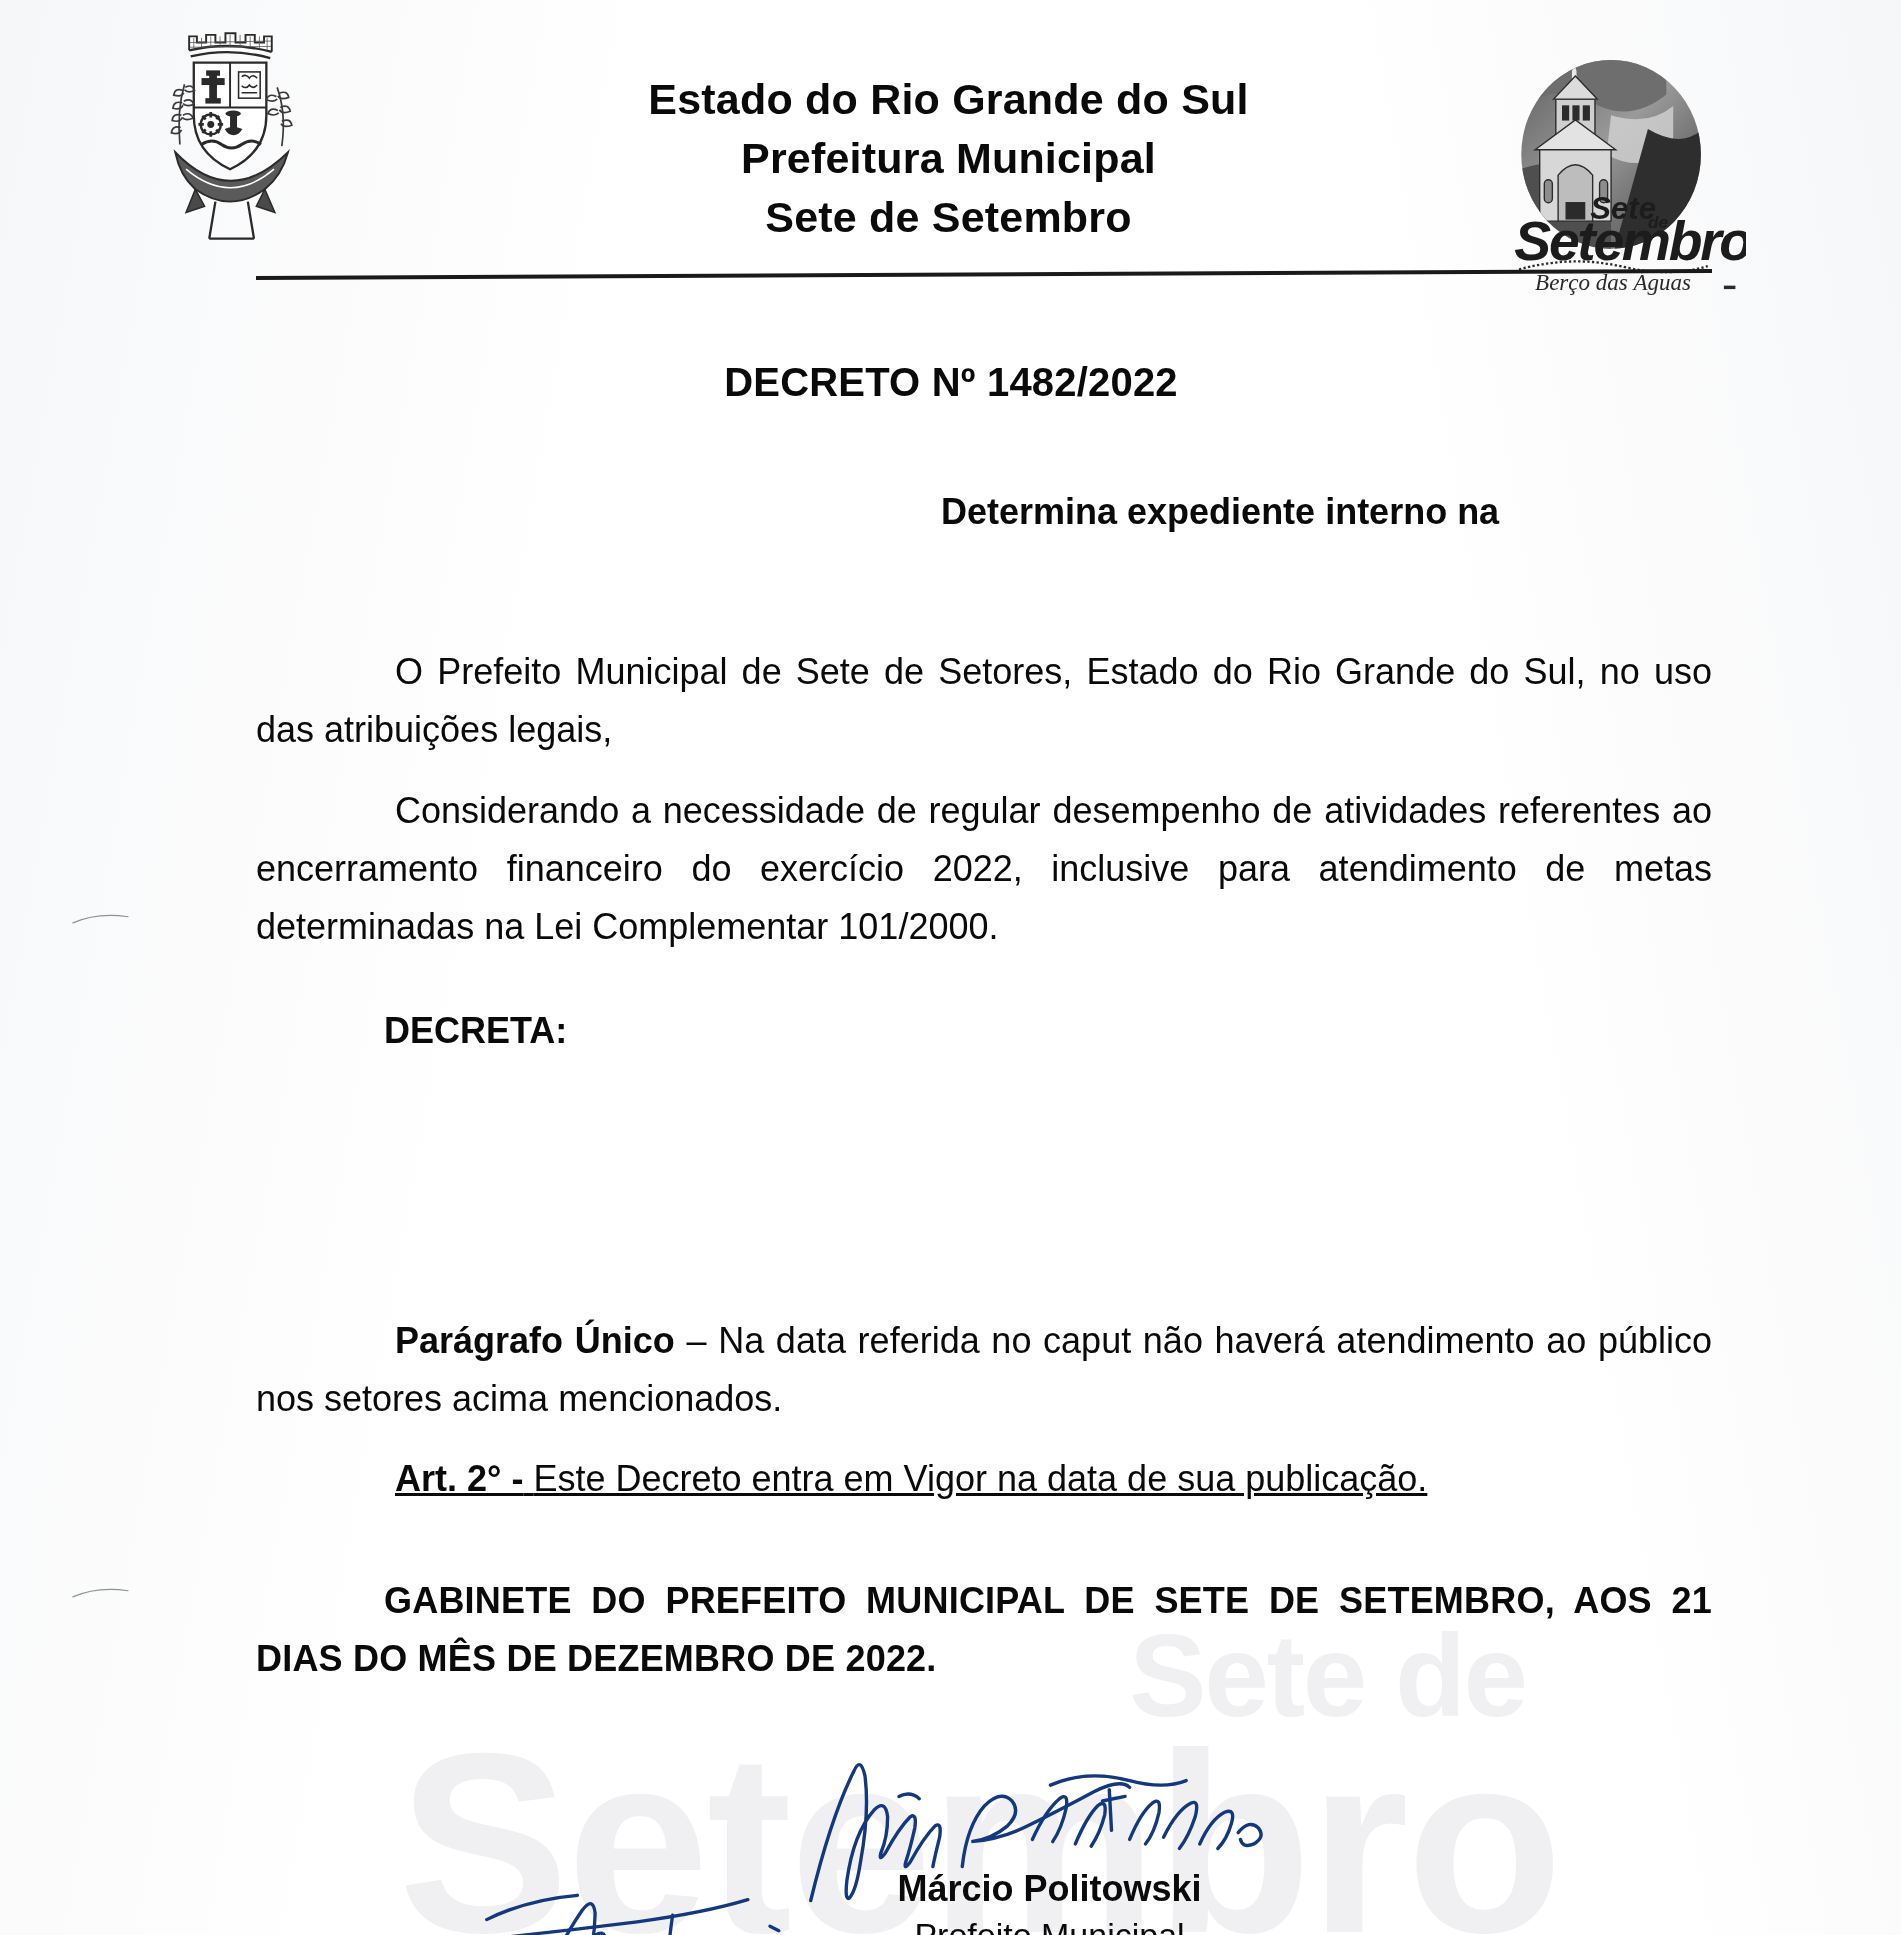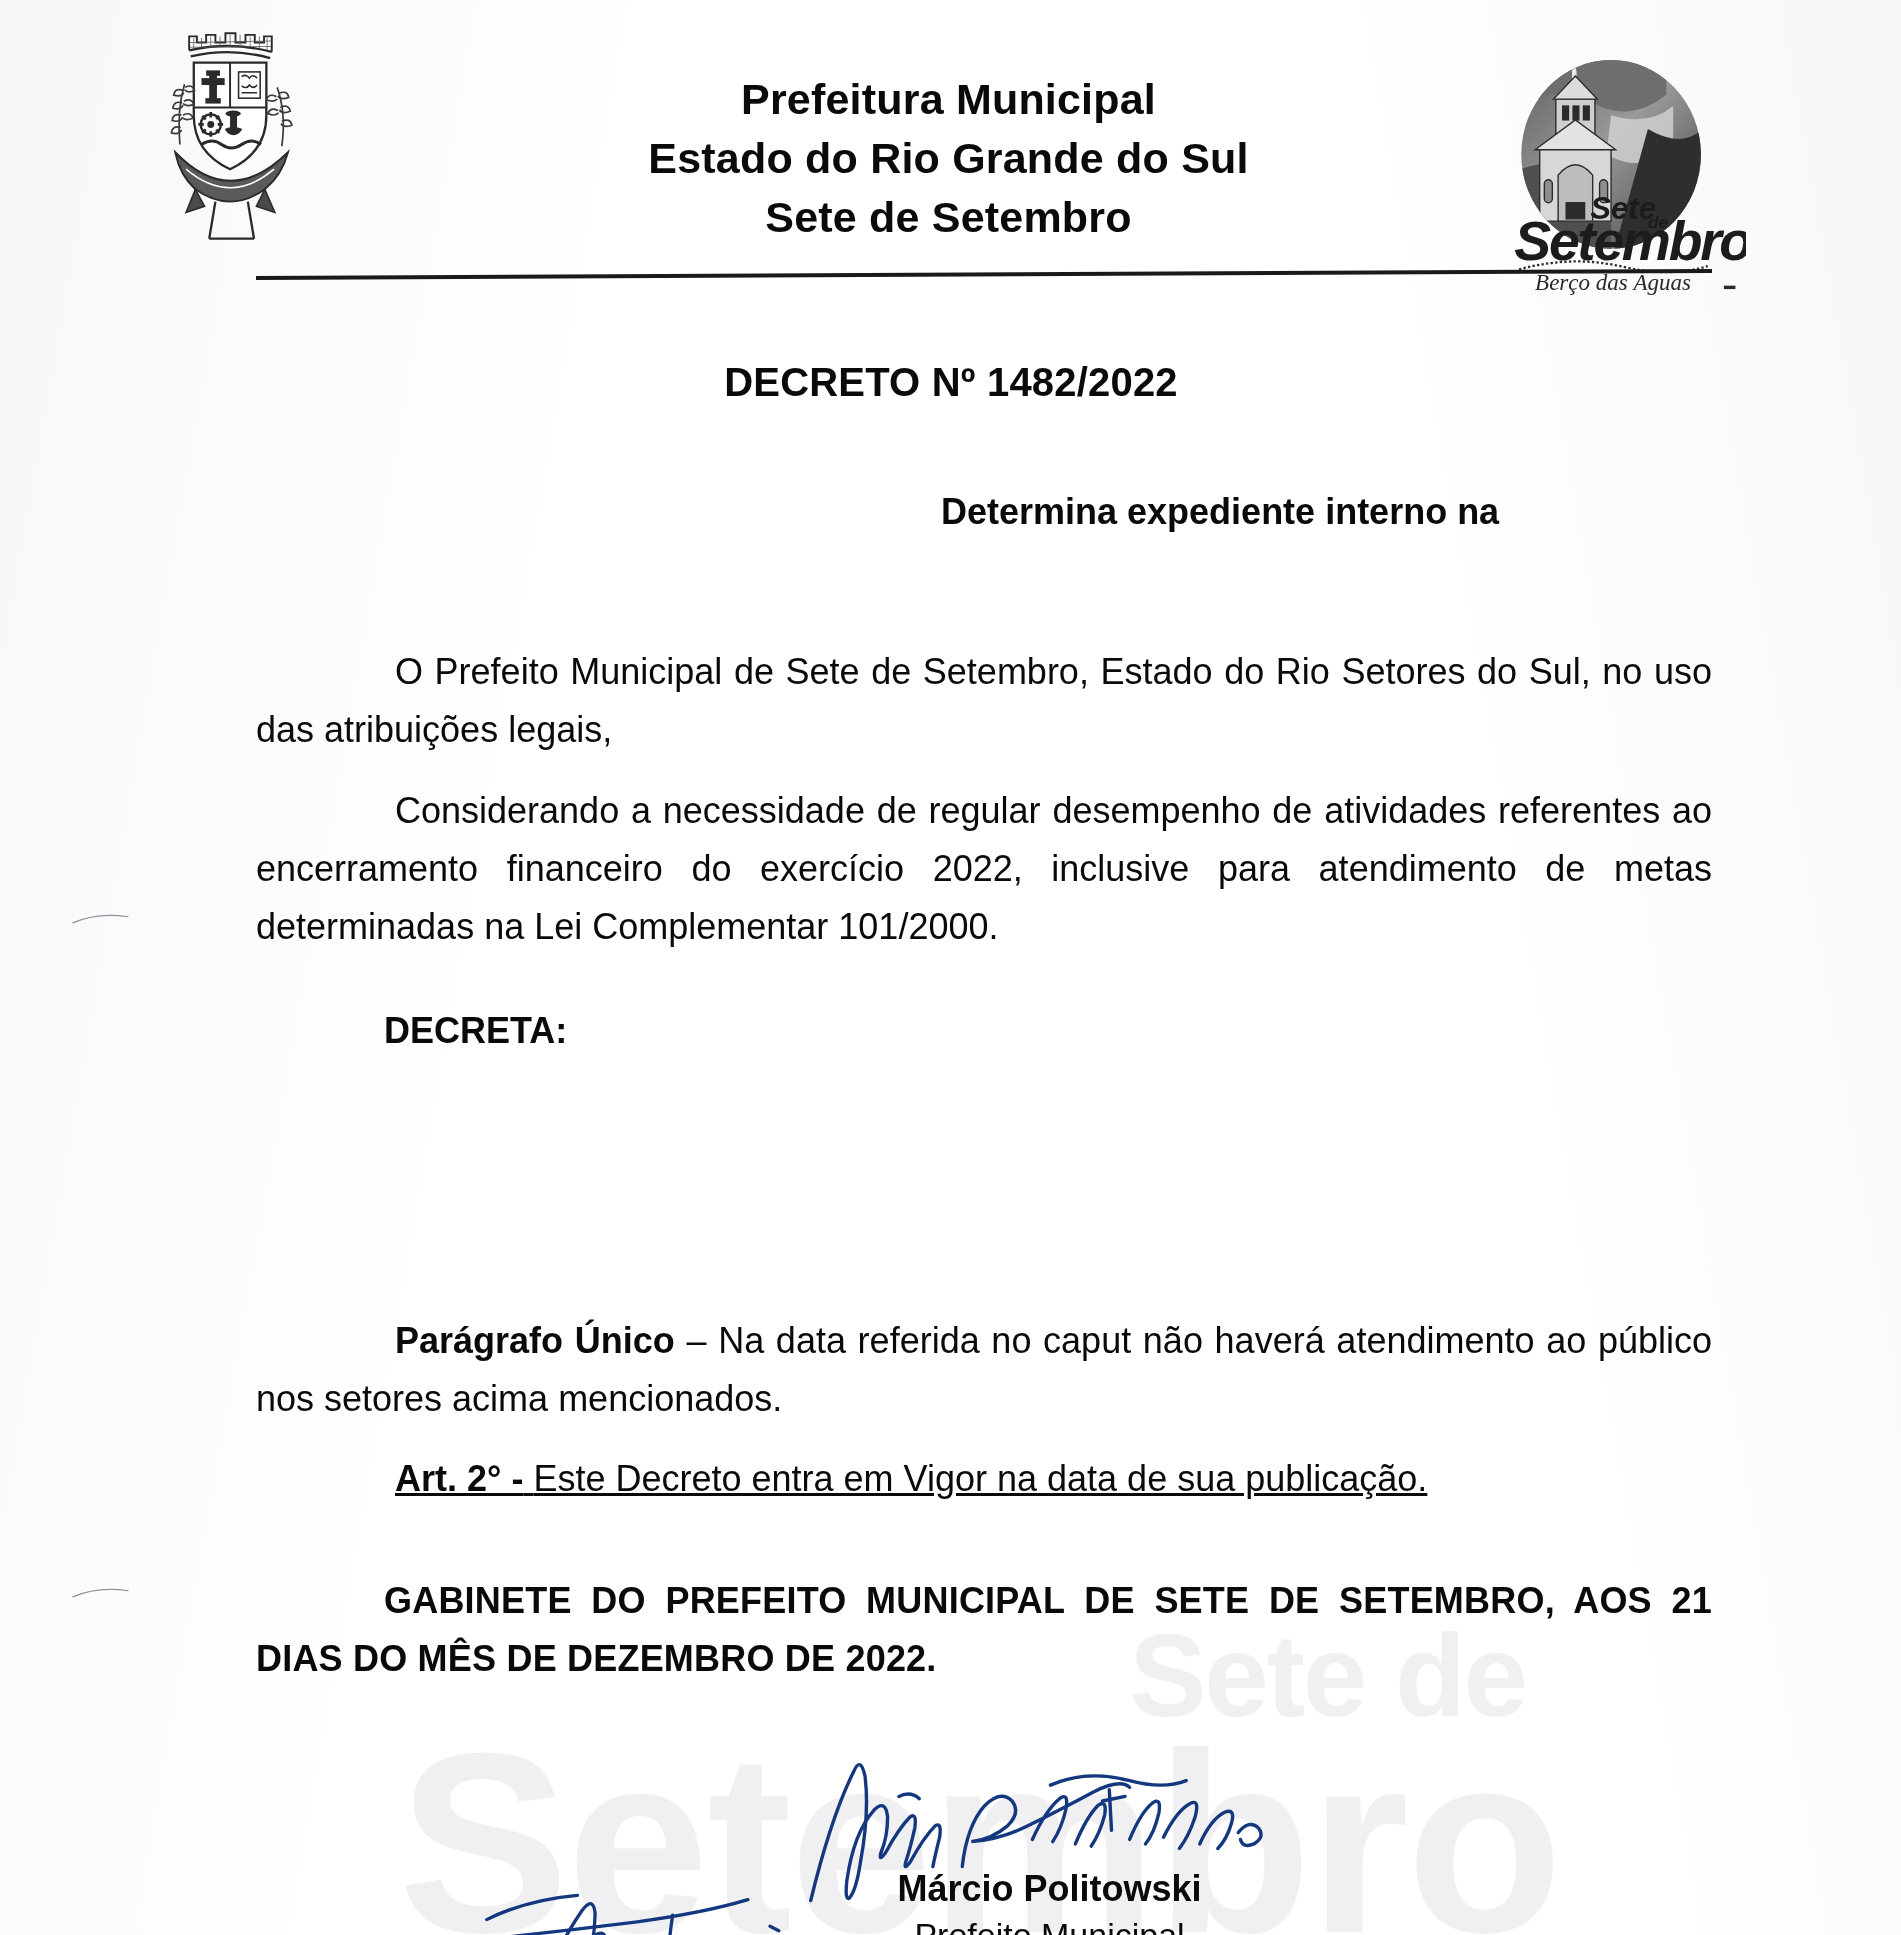--- a/index.html
+++ b/index.html
@@ -196,22 +196,22 @@
         <path d="M48 198 Q105 246 162 198" stroke="#ffffff" stroke-width="2" fill="none"></path>
 
         <path d="M60 224 L48 254 L72 246 Z" fill="#4a4a4a" stroke="#2a2a2a" stroke-width="2"></path>
         <path d="M150 224 L163 254 L139 246 Z" fill="#4a4a4a" stroke="#2a2a2a" stroke-width="2"></path>
         <path d="M86 240 L78 288 M128 240 L136 288" stroke="#2a2a2a" stroke-width="3"></path>
         <path d="M78 288 L136 288" stroke="#2a2a2a" stroke-width="3"></path>
       </g>
     </svg>
 
     <div class="header-titles">
+      <div>Estado do Rio Grande do Sul</div>
       <div>Prefeitura Municipal</div>
-      <div>Estado do Rio Grande do Sul</div>
       <div>Sete de Setembro</div>
     </div>
 
     <svg class="logo-sete" viewBox="0 0 235 205">
       <defs>
         <clipPath id="ovalClip">
             <ellipse cx="118" cy="82" rx="78" ry="82"></ellipse>
           </clipPath>
         <linearGradient id="skyG" x1="0" y1="0" x2="1" y2="1">
           <stop offset="0%" stop-color="#5d5d5d"></stop>
@@ -254,21 +254,21 @@
     <div class="header-rule"></div>
   </div>
 
   <div class="doc-title">DECRETO Nº 1482/2022</div>
 
   <div class="ementa">
     <span>Determina expediente interno na</span><br>
   </div>
 
   <div class="body-block p1">
-    <span class="ind"></span><span>O Prefeito Municipal de Sete de Setembro, Estado do Rio Setores do Sul, no uso das atribuições legais,</span>
+    <span class="ind"></span><span>O Prefeito Municipal de Sete de Setores, Estado do Rio Grande do Sul, no uso das atribuições legais,</span>
   </div>
 
   <div class="body-block p2">
     <span class="ind"></span><span>Considerando a necessidade de regular desempenho de atividades referentes ao encerramento financeiro do exercício 2022, inclusive para atendimento de metas determinadas na Lei Complementar 101/2000.</span>
   </div>
 
   <div class="body-block decreta">
     <span class="ind-sm"></span><span>DECRETA:</span>
   </div>
 

